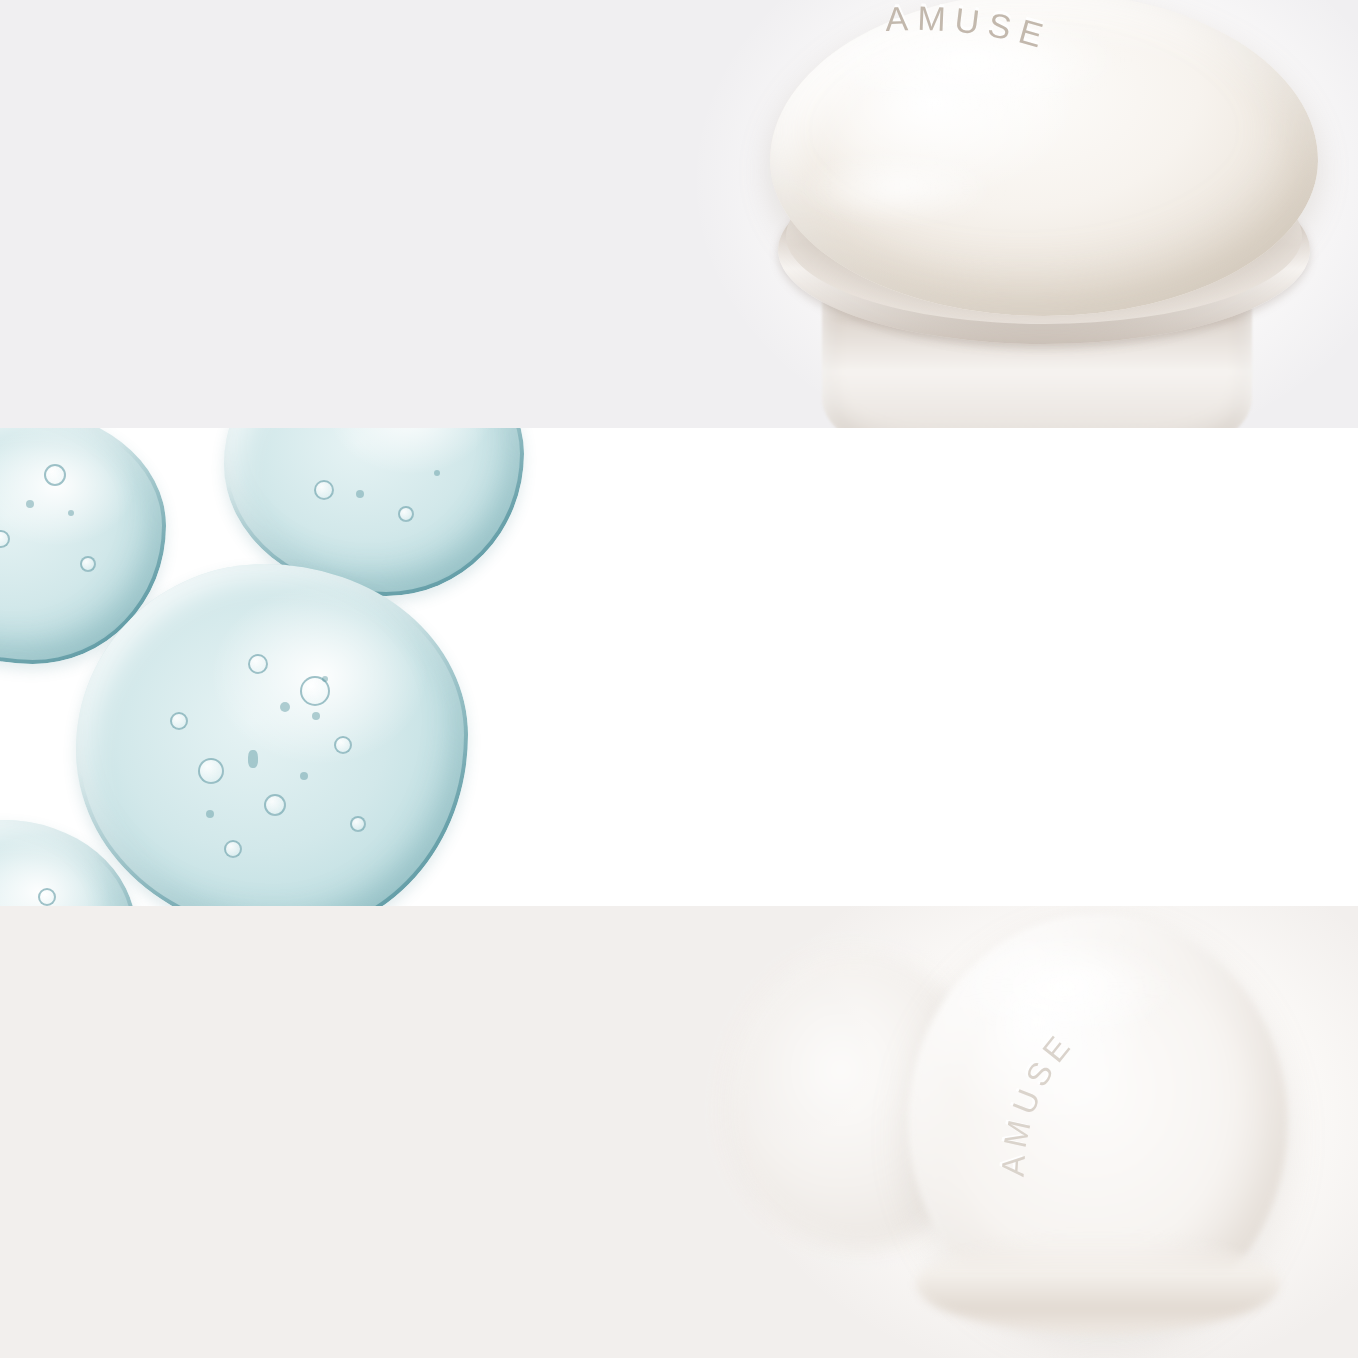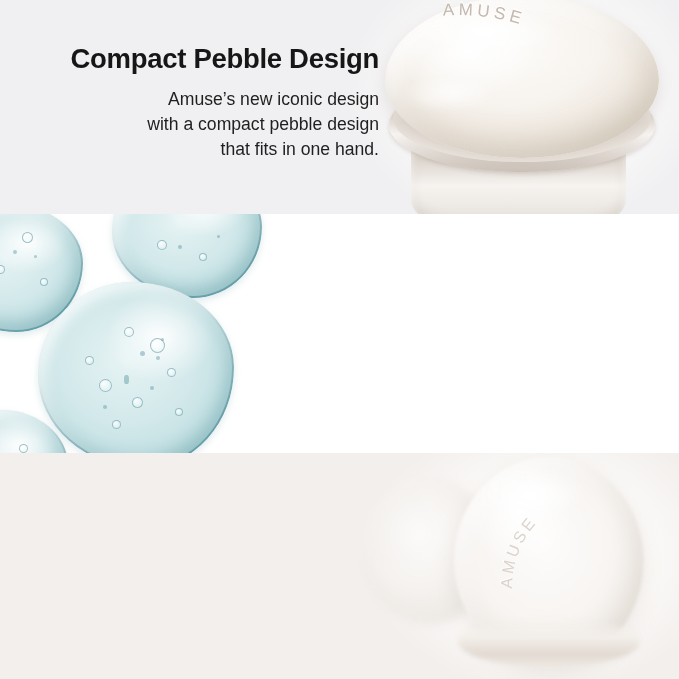--- a/index.html
+++ b/index.html
@@ -217,28 +217,20 @@
           <defs>
             <path id="arc1" d="M 6,26 Q 95,-6 186,40"></path>
             <path id="arc1b" d="M 6,27.6 Q 95,-4.4 186,41.6"></path>
           </defs>
           <text class="emboss-txt-hl"><textPath href="#arc1" startOffset="4%">AMUSE</textPath></text>
           <text class="emboss-txt"><textPath href="#arc1b" startOffset="4%">AMUSE</textPath></text>
         </svg>
       </div>
     </div>
 
-    <div class="txt" id="p1-text">
-      <div class="head">Compact Pebble Design</div>
-      <div class="body">
-        <span class="line">Amuse’s new iconic design</span>
-        <span class="line">with a compact pebble design</span>
-        <span class="line">that fits in one hand.</span>
-      </div>
-    </div>
   </section>
 
   <section class="panel" id="panel-2">
 
     <div id="p2-art">
       <div class="drop" id="d1">
         <div class="gel"></div>
           <div class="edge"></div>
         <div class="bub" style="left:58%;top:22%;width:9px;height:9px;"></div>
         <div class="bub" style="left:40%;top:48%;width:7px;height:7px;"></div>

